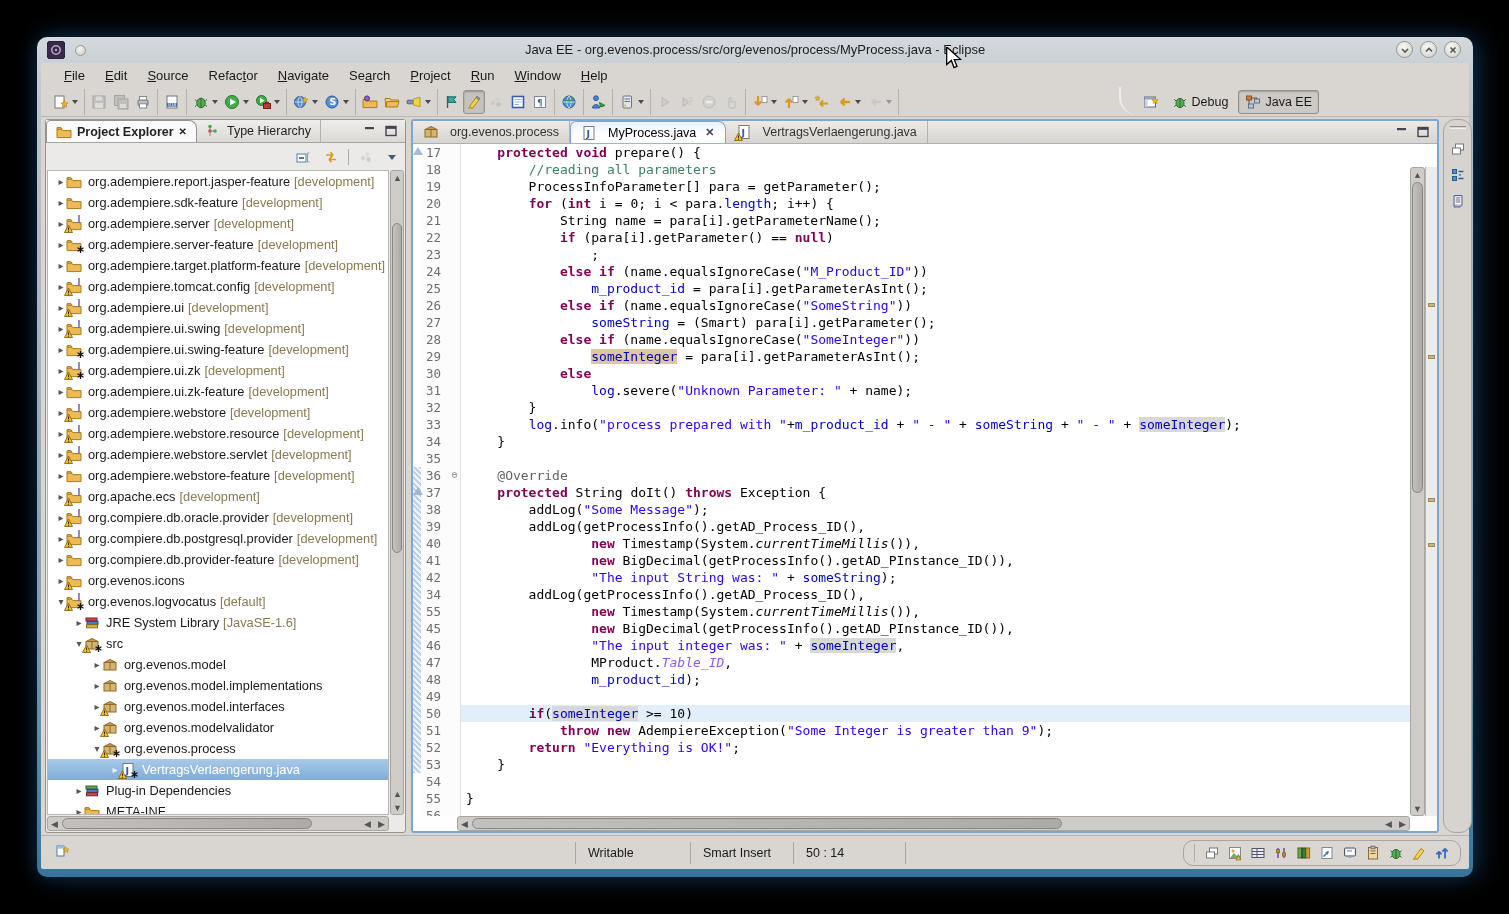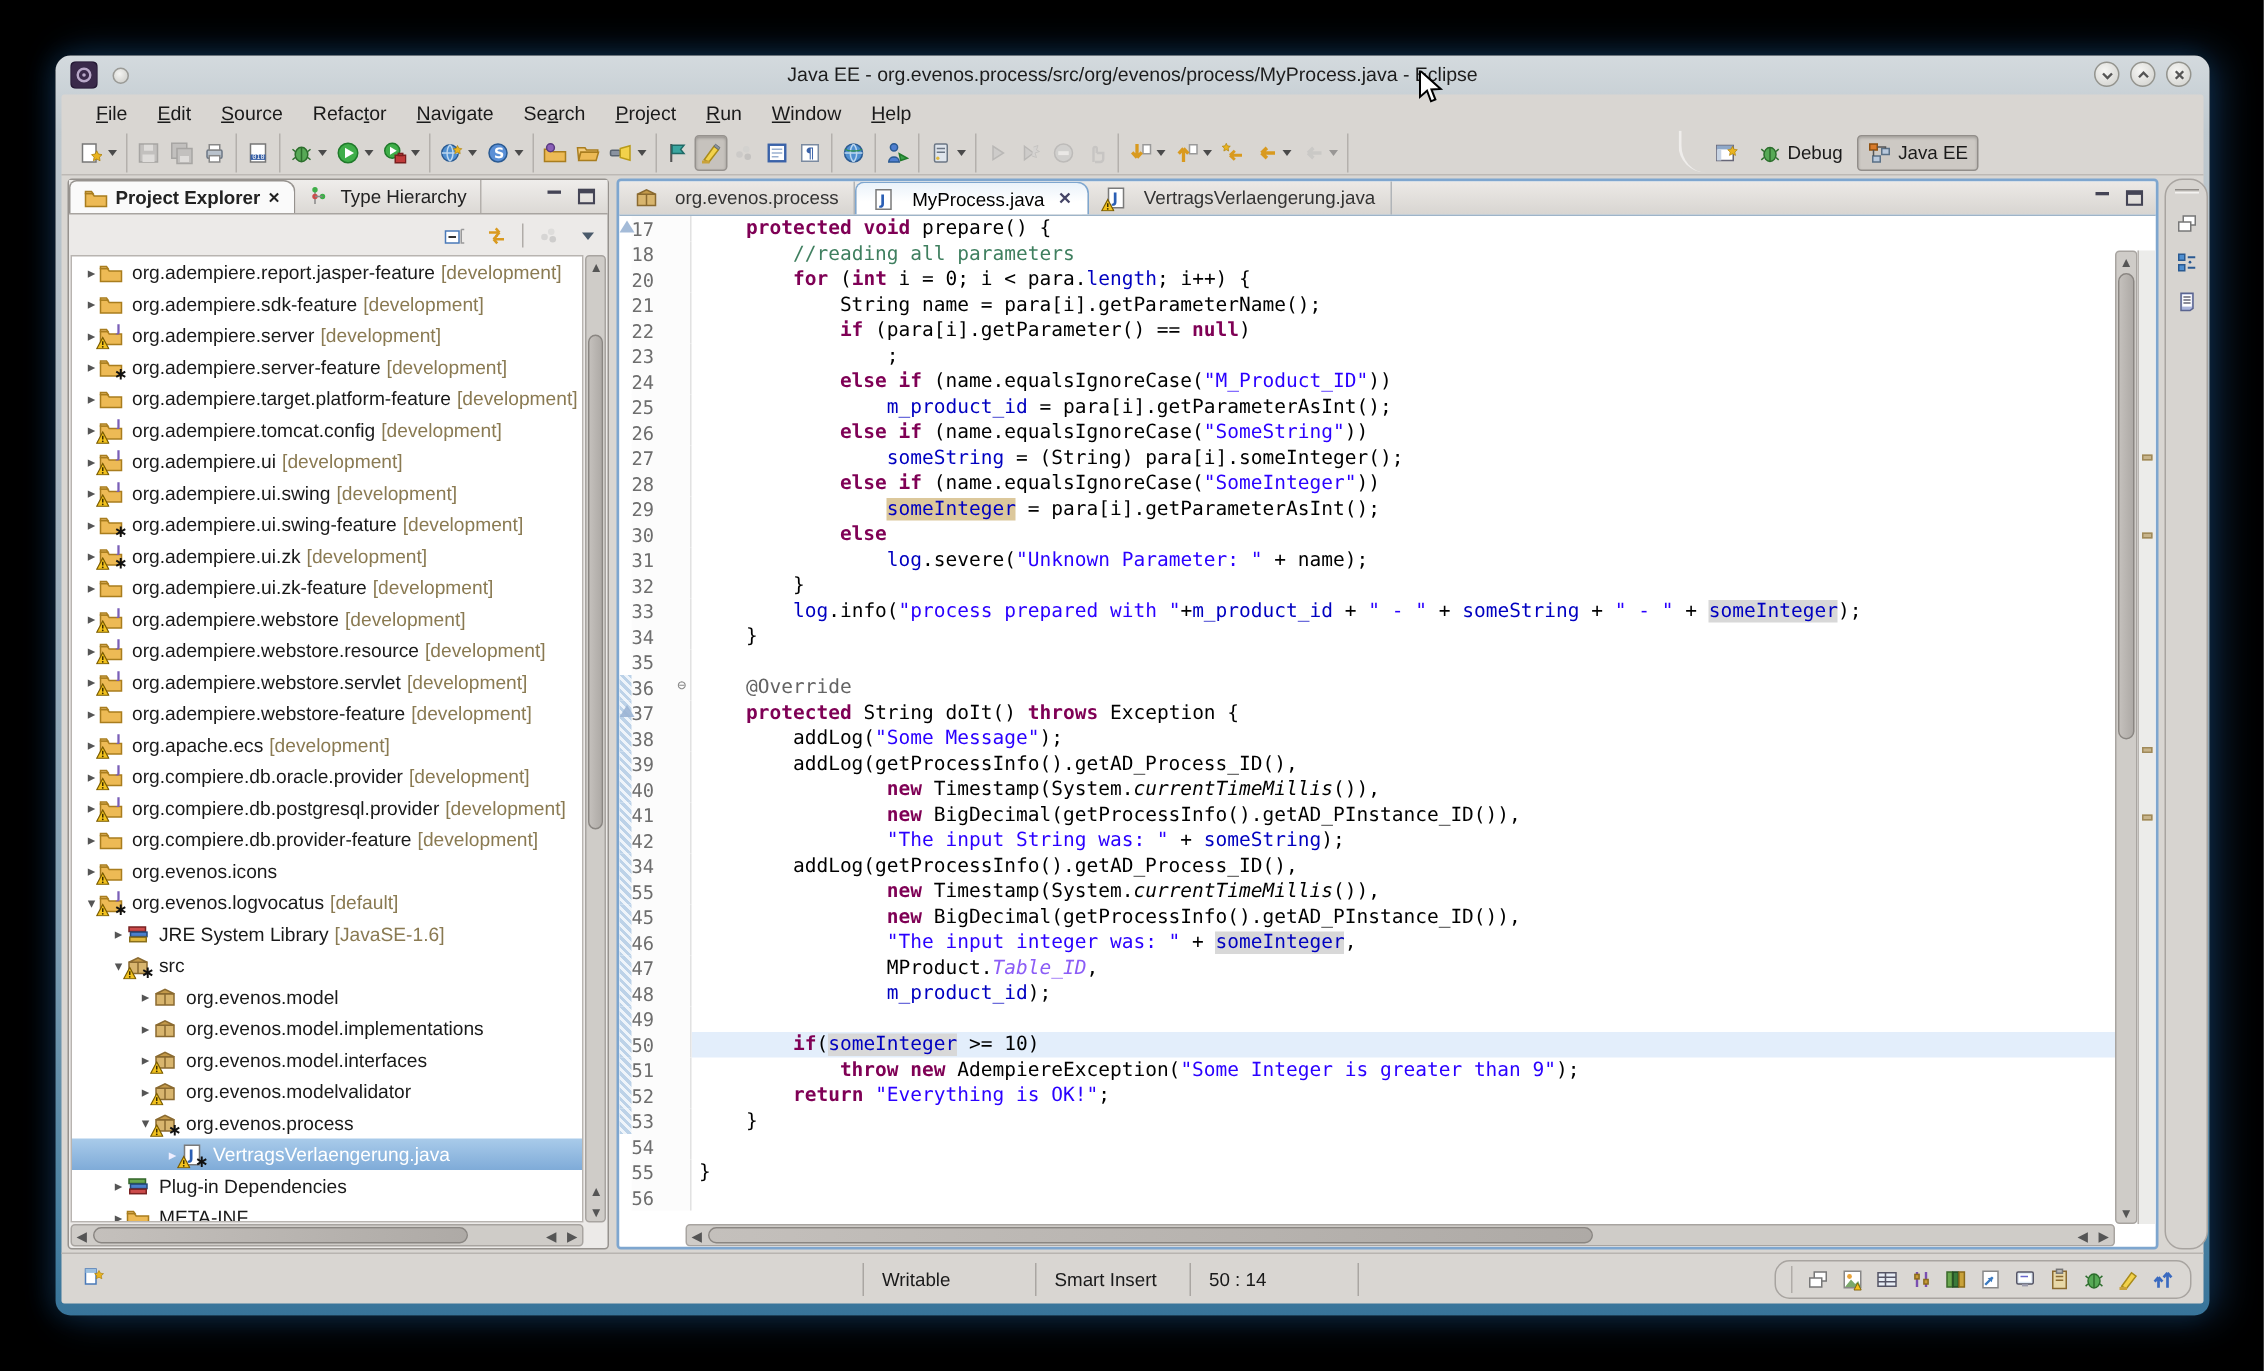--- a/index.html
+++ b/index.html
@@ -62,21 +62,21 @@
   
   .ed-tabs{position:absolute;left:0;top:0;right:0;height:23px;display:flex;background:linear-gradient(#ece9e6,#d8d5d1);border-bottom:1px solid #9eb4c8}
   .ed-tab{display:flex;align-items:center;gap:5px;font-size:12.5px;color:#333;padding:0 10px;border-right:1px solid #b0b4b8;position:relative}
   .ed-tab.active{background:linear-gradient(#eaf2fa,#ffffff 60%);border:1px solid #7ea6cf;border-bottom:none;border-radius:6px 8px 0 0;color:#000}
   .ed-tab .close-x{font-size:11px;color:#446;margin-left:4px;font-weight:bold}
   .ed-content{position:absolute;left:0;right:0;top:23px;bottom:0;background:#fff;overflow:hidden}
   .code-wrap{position:absolute;left:0;top:0;right:27px;bottom:15px;overflow:hidden;font-family:"DejaVu Sans Mono","Liberation Mono",monospace;font-size:13px;line-height:17px}
   .cl{display:flex;height:17px;white-space:pre}
   .cl .gdiff{flex:0 0 8px;background:#fff;position:relative}
   .cl.diff .gdiff{background:repeating-linear-gradient(45deg,#bcd2e8 0 2px,#eef4fa 2px 4px)}
-  .cl .gnum{flex:0 0 28px;text-align:left;color:#6e6e6e;background:#fcfcfc;padding-right:3px;font-size:12.5px}
+  .cl .gnum{flex:0 0 28px;text-align:center;color:#6e6e6e;background:#fcfcfc;padding-right:3px;font-size:12.5px}
   .cl .gfold{flex:0 0 12px;background:#fcfcfc;border-right:1px solid #e2e2e2;position:relative;color:#888;font-size:10px;text-align:center;line-height:15px}
   .cl .txt{flex:1;padding-left:5px;color:#000}
   .cl.cur .txt{background:#e3eefb}
   .tri{position:absolute;left:0;top:3px;width:0;height:0;border-left:5px solid transparent;border-right:5px solid transparent;border-bottom:8px solid #9ab4d4;opacity:.9}
   .tk-k{color:#7f0055;font-weight:bold}
   .tk-s{color:#2a00ff}
   .tk-c{color:#3f7f5f}
   .tk-f{color:#0000c0}
   .tk-sf{color:#8b5cf6;font-style:italic}
   .tk-sm{font-style:italic}
@@ -1123,28 +1123,29 @@
               <span class="mb-icon"><svg width="16" height="16" viewBox="0 0 16 16">
                   <rect x="3" y="3.5" width="10" height="9" fill="none" stroke="#445" stroke-width="1.4"></rect>
                   <rect x="3" y="3.5" width="10" height="2.4" fill="#445"></rect>
                 </svg></span>
             </div>
           </div>
         <div class="ed-content">
           <div class="code-wrap" id="code">
               <div class="cl"><span class="gdiff"><span class="tri"></span></span><span class="gnum">17</span><span class="gfold"></span><span class="txt"><span class="">    </span><span class="tk-k">protected</span><span class=""> </span><span class="tk-k">void</span><span class=""> prepare() {</span></span></div>
               <div class="cl"><span class="gdiff"></span><span class="gnum">18</span><span class="gfold"></span><span class="txt"><span class="">        </span><span class="tk-c">//reading all parameters</span></span></div>
+              <div class="cl"><span class="gdiff"></span><span class="gnum">19</span><span class="gfold"></span><span class="txt"><span class="">        ProcessInfoParameter[] para = getParameter();</span></span></div>
               <div class="cl"><span class="gdiff"></span><span class="gnum">20</span><span class="gfold"></span><span class="txt"><span class="">        </span><span class="tk-k">for</span><span class=""> (</span><span class="tk-k">int</span><span class=""> i = 0; i &lt; para.</span><span class="tk-f">length</span><span class="">; i++) {</span></span></div>
               <div class="cl"><span class="gdiff"></span><span class="gnum">21</span><span class="gfold"></span><span class="txt"><span class="">            String name = para[i].getParameterName();</span></span></div>
               <div class="cl"><span class="gdiff"></span><span class="gnum">22</span><span class="gfold"></span><span class="txt"><span class="">            </span><span class="tk-k">if</span><span class=""> (para[i].getParameter() == </span><span class="tk-k">null</span><span class="">)</span></span></div>
               <div class="cl"><span class="gdiff"></span><span class="gnum">23</span><span class="gfold"></span><span class="txt"><span class="">                ;</span></span></div>
               <div class="cl"><span class="gdiff"></span><span class="gnum">24</span><span class="gfold"></span><span class="txt"><span class="">            </span><span class="tk-k">else</span><span class=""> </span><span class="tk-k">if</span><span class=""> (name.equalsIgnoreCase(</span><span class="tk-s">"M_Product_ID"</span><span class="">))</span></span></div>
               <div class="cl"><span class="gdiff"></span><span class="gnum">25</span><span class="gfold"></span><span class="txt"><span class="">                </span><span class="tk-f">m_product_id</span><span class=""> = para[i].getParameterAsInt();</span></span></div>
               <div class="cl"><span class="gdiff"></span><span class="gnum">26</span><span class="gfold"></span><span class="txt"><span class="">            </span><span class="tk-k">else</span><span class=""> </span><span class="tk-k">if</span><span class=""> (name.equalsIgnoreCase(</span><span class="tk-s">"SomeString"</span><span class="">))</span></span></div>
-              <div class="cl"><span class="gdiff"></span><span class="gnum">27</span><span class="gfold"></span><span class="txt"><span class="">                </span><span class="tk-f">someString</span><span class=""> = (String) para[i].someInteger();</span></span></div>
+              <div class="cl"><span class="gdiff"></span><span class="gnum">27</span><span class="gfold"></span><span class="txt"><span class="">                </span><span class="tk-f">someString</span><span class=""> = (Smart) para[i].getParameter();</span></span></div>
               <div class="cl"><span class="gdiff"></span><span class="gnum">28</span><span class="gfold"></span><span class="txt"><span class="">            </span><span class="tk-k">else</span><span class=""> </span><span class="tk-k">if</span><span class=""> (name.equalsIgnoreCase(</span><span class="tk-s">"SomeInteger"</span><span class="">))</span></span></div>
               <div class="cl"><span class="gdiff"></span><span class="gnum">29</span><span class="gfold"></span><span class="txt"><span class="">                </span><span class="tk-f hl-w">someInteger</span><span class=""> = para[i].getParameterAsInt();</span></span></div>
               <div class="cl"><span class="gdiff"></span><span class="gnum">30</span><span class="gfold"></span><span class="txt"><span class="">            </span><span class="tk-k">else</span></span></div>
               <div class="cl"><span class="gdiff"></span><span class="gnum">31</span><span class="gfold"></span><span class="txt"><span class="">                </span><span class="tk-f">log</span><span class="">.severe(</span><span class="tk-s">"Unknown Parameter: "</span><span class=""> + name);</span></span></div>
               <div class="cl"><span class="gdiff"></span><span class="gnum">32</span><span class="gfold"></span><span class="txt"><span class="">        }</span></span></div>
               <div class="cl"><span class="gdiff"></span><span class="gnum">33</span><span class="gfold"></span><span class="txt"><span class="">        </span><span class="tk-f">log</span><span class="">.info(</span><span class="tk-s">"process prepared with "</span><span class="">+</span><span class="tk-f">m_product_id</span><span class=""> + </span><span class="tk-s">" - "</span><span class=""> + </span><span class="tk-f">someString</span><span class=""> + </span><span class="tk-s">" - "</span><span class=""> + </span><span class="tk-f hl-r">someInteger</span><span class="">);</span></span></div>
               <div class="cl"><span class="gdiff"></span><span class="gnum">34</span><span class="gfold"></span><span class="txt"><span class="">    }</span></span></div>
               <div class="cl"><span class="gdiff"></span><span class="gnum">35</span><span class="gfold"></span><span class="txt"></span></div>
               <div class="cl diff"><span class="gdiff"></span><span class="gnum">36</span><span class="gfold">⊖</span><span class="txt"><span class="">    </span><span class="tk-a">@Override</span></span></div>
               <div class="cl diff"><span class="gdiff"><span class="tri"></span></span><span class="gnum">37</span><span class="gfold"></span><span class="txt"><span class="">    </span><span class="tk-k">protected</span><span class=""> String doIt() </span><span class="tk-k">throws</span><span class=""> Exception {</span></span></div>

